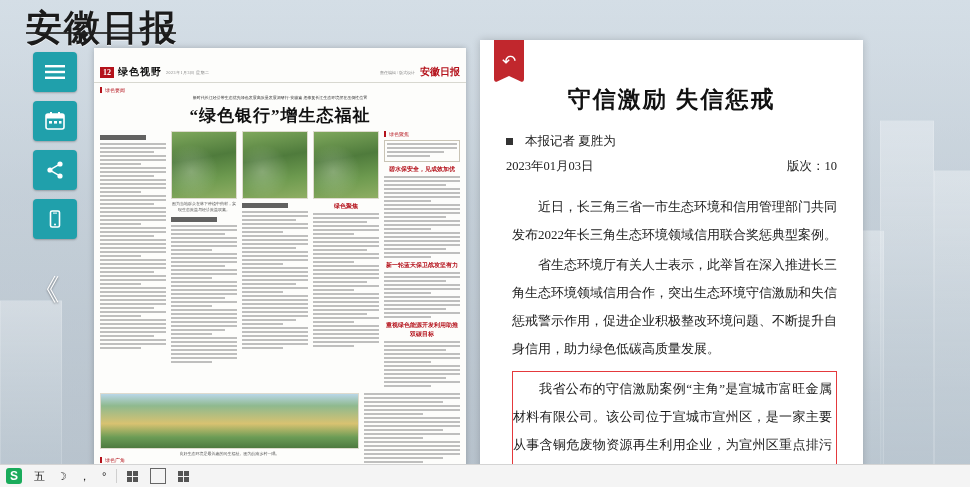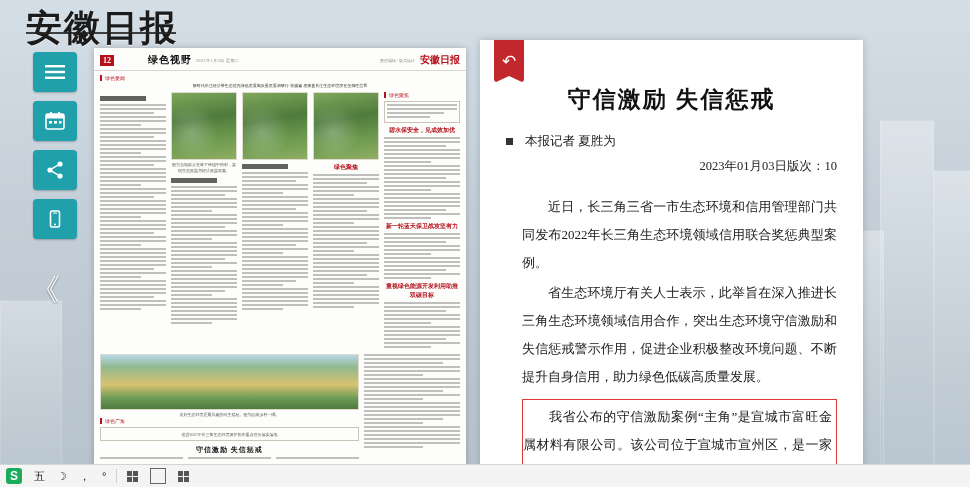--- a/index.html
+++ b/index.html
@@ -104,39 +104,38 @@
     background: #fdfdfb;
     box-shadow: 0 0 6px rgba(0,0,0,0.22);
     z-index: 9;
     overflow: hidden;
     font-family: "Liberation Serif", serif;
   }
   .paper-header {
     height: 20px;
     display: flex;
     align-items: center;
-    padding: 2px 6px 0 6px;
+    padding: 14px 6px 0 6px;
     border-bottom: 1px solid #d8d8d0;
     position: relative;
   }
   .page-num-box {
     background: #b4121b;
     color: #fff;
     font-size: 8px;
     font-weight: bold;
     padding: 1px 3px;
     line-height: 9px;
     margin-right: 4px;
   }
   .paper-header-title {
     font-size: 10px;
     font-weight: bold;
     color: #111;
     letter-spacing: 1px;
-    margin-left: 30px;
   }
   .paper-header-sub {
     font-size: 4px;
     color: #777;
     margin-left: 4px;
     letter-spacing: 0.5px;
   }
   .paper-header-right {
     margin-left: auto;
     display: flex;
@@ -303,34 +302,34 @@
   }
   .byline-sq {
     width: 7px;
     height: 7px;
     background: #333;
     display: inline-block;
   }
   .article-meta-row {
     display: flex;
     align-items: baseline;
-    justify-content: flex-end;
+    justify-content: space-between;
     font-size: 12.5px;
     color: #222;
     margin-top: 8px;
   }
   .article-body {
     margin-top: 18px;
     font-size: 13px;
     line-height: 28px;
     color: #1a1a1a;
     text-align: justify;
   }
   .article-body p {
-    margin: 0 0 2px 16px;
+    margin: 0 0 2px 6px;
     text-indent: 2em;
   }
   .article-body p.highlight {
     border: 1px solid #e4393c;
     padding: 3px 4px 6px 0;
     text-indent: 2em;
     margin-top: 8px;
   }
   
   .taskbar {
@@ -454,20 +453,21 @@
     <span class="paper-header-sub">2023年1月3日 星期二</span>
     <span class="paper-header-right">
       <span class="meta">责任编辑 / 版式设计</span>
       <span class="paper-logo-mini">安徽日报</span>
     </span>
   </div>
 
   <div class="paper-body">
     <div class="sec-label">绿色要闻</div>
     <div class="lead-deck">新时代长江经济带生态优先绿色发展高质量发展调研行·安徽篇 把修复长江生态环境摆在压倒性位置</div>
+    <div class="lead-title">“绿色银行”增生态福祉</div>
 
     <div class="paper-columns">
 
       <div class="paper-col">
         <div class="txhead"></div>
         <div class="tx"></div>
           <div class="tx"></div>
           <div class="tx mid"></div>
           <div class="tx"></div>
         <div class="tx"></div>

